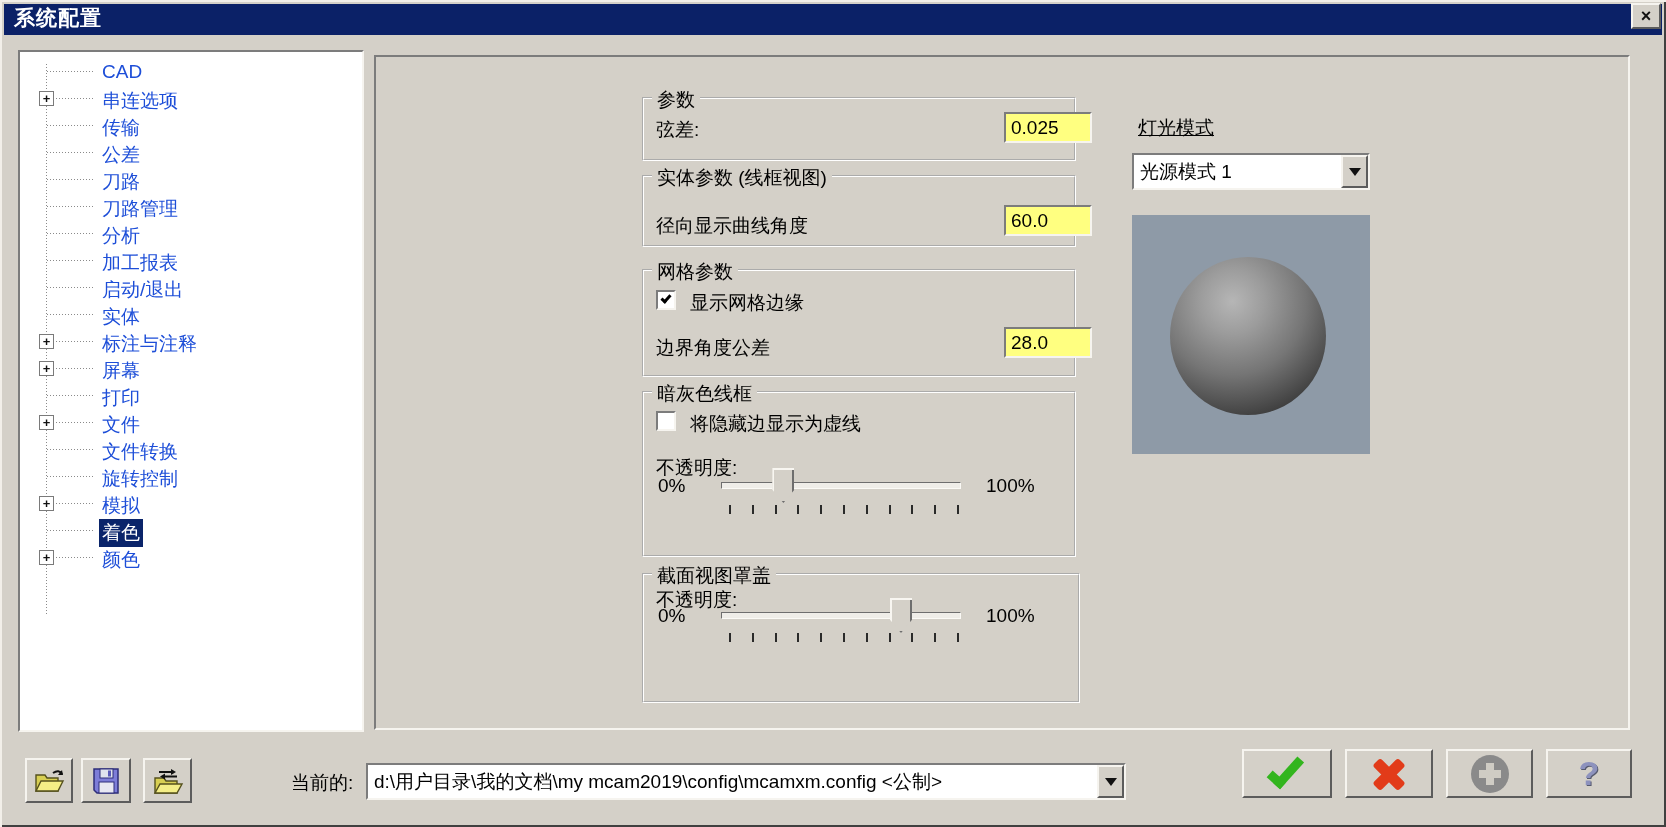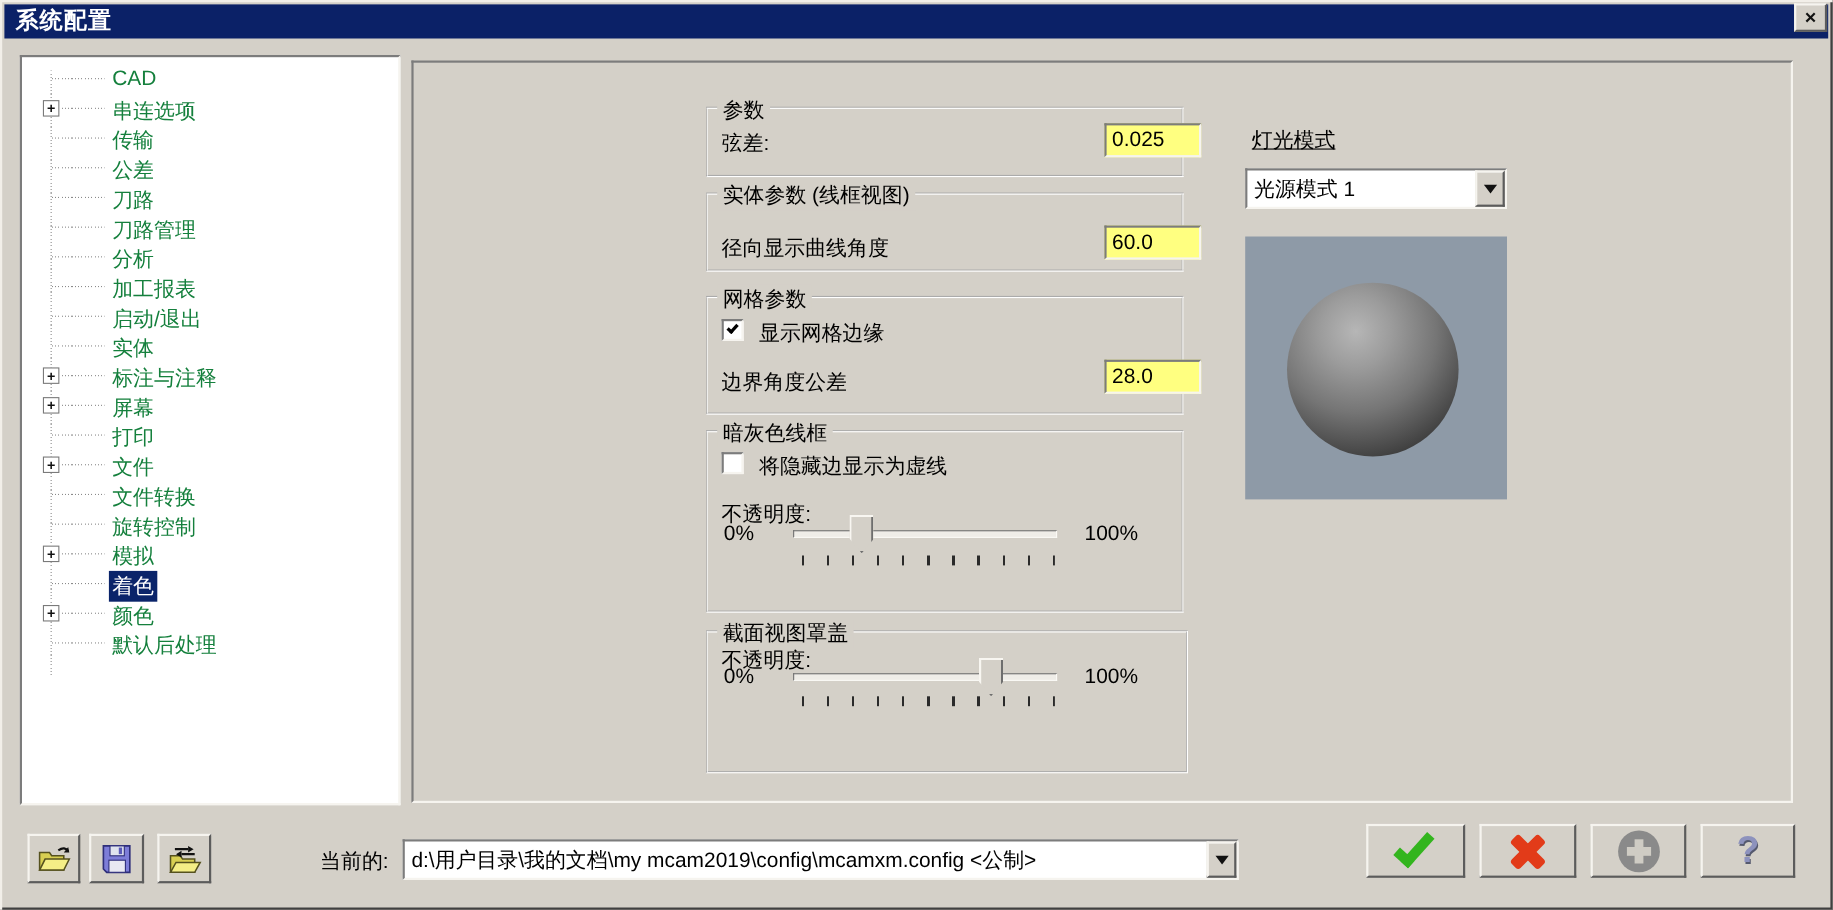--- a/index.html
+++ b/index.html
@@ -21,21 +21,21 @@
   .tree-panel{position:absolute;left:18px;top:50px;width:346px;height:682px;background:#ffffff;overflow:hidden;}
   .tree-inner{position:relative;width:100%;height:100%;padding-top:6px;}
   .tree-vline{position:absolute;left:26px;top:12px;width:1px;height:552px;
     background:repeating-linear-gradient(to bottom,#8a8a8a 0 1px,transparent 1px 3px);}
   .tree-row{position:relative;height:27px;display:flex;align-items:center;}
   .tree-hline{position:absolute;left:27px;top:13px;width:48px;height:1px;
     background:repeating-linear-gradient(to right,#8a8a8a 0 1px,transparent 1px 3px);}
   .expand-box{position:absolute;left:19px;top:6px;width:15px;height:15px;background:#fff;
     border:1px solid #7a7a7a;display:flex;align-items:center;justify-content:center;
     font-size:13px;line-height:13px;color:#111;font-weight:bold;z-index:2;}
-  .tree-label{position:absolute;left:79px;top:2px;font-size:19px;color:#15803d;white-space:nowrap;padding:1px 3px;}
+  .tree-label{position:absolute;left:79px;top:2px;font-size:19px;color:#1d4ed8;white-space:nowrap;padding:1px 3px;}
   .tree-label.selected{background:var(--selection,#0a246a);color:#fff;}
   
   .content-panel{position:absolute;left:374px;top:55px;width:1256px;height:675px;
     border:2px solid;border-color:#7c7c7c #f6f4ef #f6f4ef #7c7c7c;background:var(--dialog-bg,#d4d0c8);}
   .groupbox{position:absolute;border:2px groove #ffffff;}
   .groupbox .legend{position:absolute;top:-12px;left:8px;background:var(--dialog-bg,#d4d0c8);
     padding:0 5px;font-size:19px;color:#000;white-space:nowrap;}
   .field-label{position:absolute;font-size:19px;color:#000;white-space:nowrap;}
   .num-input{position:absolute;width:88px;height:31px;background:var(--input-bg,#ffff80);
     border:2px solid;border-color:#7c7c7c #f6f4ef #f6f4ef #7c7c7c;
@@ -175,24 +175,20 @@
           </div>
           <div class="tree-row">
             <div class="tree-hline"></div>
             <span class="tree-label selected">着色</span>
           </div>
           <div class="tree-row">
             <div class="tree-hline"></div>
             <div class="expand-box">+</div>
             <span class="tree-label">颜色</span>
           </div>
-          <div class="tree-row">
-            <div class="tree-hline"></div>
-            <span class="tree-label">默认后处理</span>
-          </div>
         </div>
     </div>
   </div>
 
   <div class="content-panel">
 
     <div class="groupbox" style="left:266px;top:40px;width:434px;height:64px;">
       <span class="legend">参数</span>
       <span class="field-label" style="left:12px;top:18px;">弦差:</span>
       <div class="num-input" style="left:320px;top:13px;">0.025</div>

